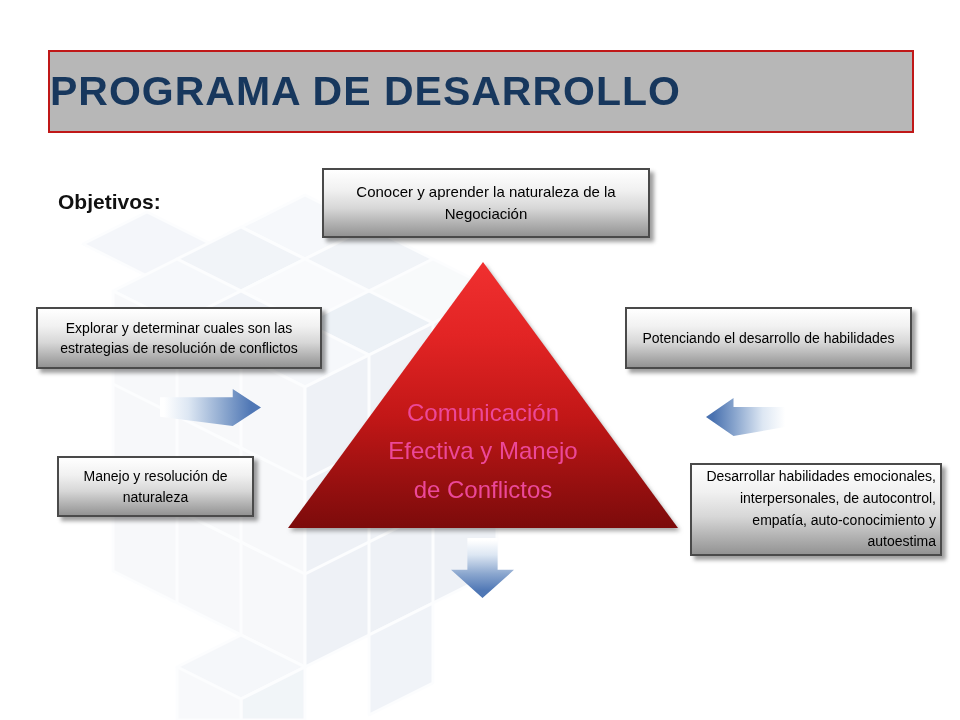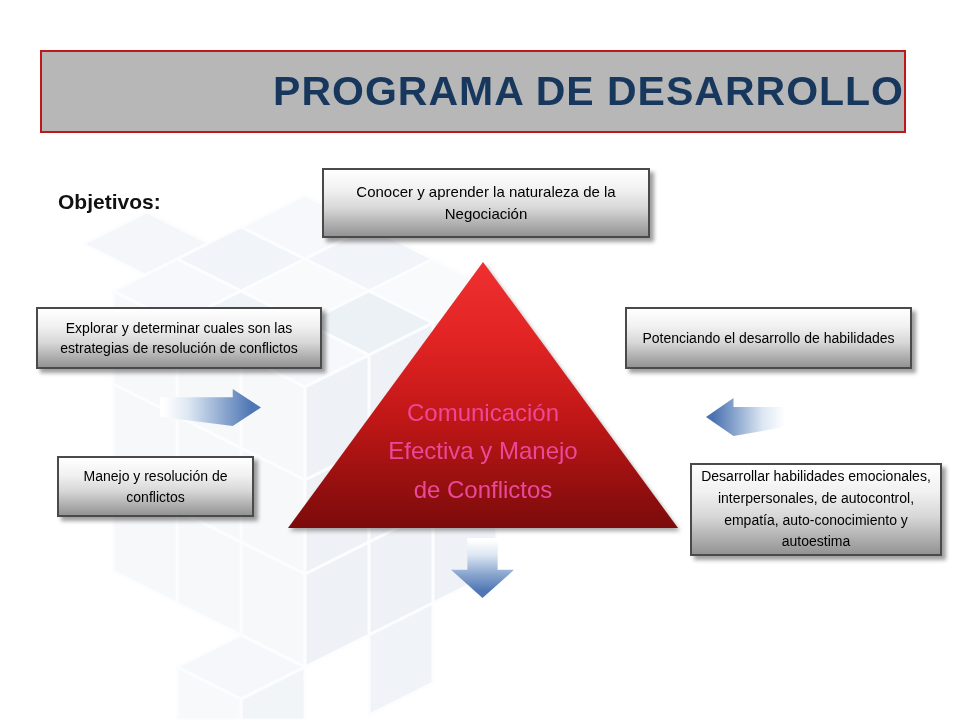--- a/index.html
+++ b/index.html
@@ -5,23 +5,23 @@
   html,body{margin:0;padding:0;background:#888;}
   .slide{
     position:relative;width:960px;height:720px;background:#ffffff;
     overflow:hidden;font-family:"Liberation Sans","DejaVu Sans",sans-serif;
     margin:0 auto;
   }
   
   .watermark{position:absolute;left:35px;top:160px;width:530px;height:560px;opacity:.62;pointer-events:none;}
   
   .banner{
-    position:absolute;left:40px;top:50px;width:866px;height:83px;
+    position:absolute;left:48px;top:50px;width:866px;height:83px;
     background:#b7b7b7;border:2px solid #c01818;box-sizing:border-box;
-    display:flex;align-items:center;justify-content:flex-end;
+    display:flex;align-items:center;justify-content:flex-start;
   }
   .banner h1{
     margin:0;font-size:41px;font-weight:bold;color:#17375d;letter-spacing:1px;white-space:nowrap;
   }
   .objetivos{
     position:absolute;left:58px;top:190px;font-size:21px;font-weight:bold;color:#111;
   }
   
   .gbox{
     position:absolute;box-sizing:border-box;
@@ -30,21 +30,21 @@
     box-shadow:4px 4px 4px rgba(0,0,0,0.38);
     display:flex;align-items:center;justify-content:center;
     text-align:center;font-weight:normal;color:#000;
     padding:2px 4px;line-height:1.45;
   }
   .multiline{white-space:pre-line;}
   .box-top{left:322px;top:168px;width:328px;height:70px;font-size:15px;}
   .box-left1{left:36px;top:307px;width:286px;height:62px;font-size:14px;}
   .box-right1{left:625px;top:307px;width:287px;height:62px;font-size:14px;}
   .box-left2{left:57px;top:456px;width:197px;height:61px;font-size:14px;}
-  .box-right2{left:690px;top:463px;width:252px;height:93px;font-size:14px;line-height:1.55;}
+  .box-right2{left:690px;top:463px;width:252px;height:93px;font-size:14px;line-height:1.55;text-align:right;}
   .box-bottom{left:273px;top:600px;width:426px;height:59px;font-size:19px;line-height:1.4;}
   
   .pyramid{
     position:absolute;left:288px;top:262px;width:390px;height:266px;
     filter:drop-shadow(2px 3px 2px rgba(90,90,90,0.55));
   }
   .pyramid .shape{
     position:absolute;inset:0;
     background:linear-gradient(180deg,#f03030 0%,#e22424 28%,#c21717 58%,#991010 82%,#7c0b0b 100%);
     clip-path:polygon(50% 0%,100% 100%,0% 100%);
@@ -119,21 +119,21 @@
   <div class="objetivos">Objetivos:</div>
 
   <div class="gbox box-top">
     <span>Conocer y aprender la naturaleza de la Negociación</span>
   </div>
 
   <div class="gbox box-left1">
     <span>Explorar y determinar cuales son las estrategias de resolución de conflictos</span>
   </div>
   <div class="gbox box-left2">
-    <span>Manejo y resolución de conflictos</span>
+    <span>Manejo y resolución de naturaleza</span>
   </div>
 
   <div class="gbox box-right1">
     <span>Potenciando el desarrollo de habilidades</span>
   </div>
   <div class="gbox box-right2">
     <span>Desarrollar habilidades emocionales, interpersonales, de autocontrol, empatía, auto-conocimiento y autoestima</span>
   </div>
 
   <div class="pyramid">

